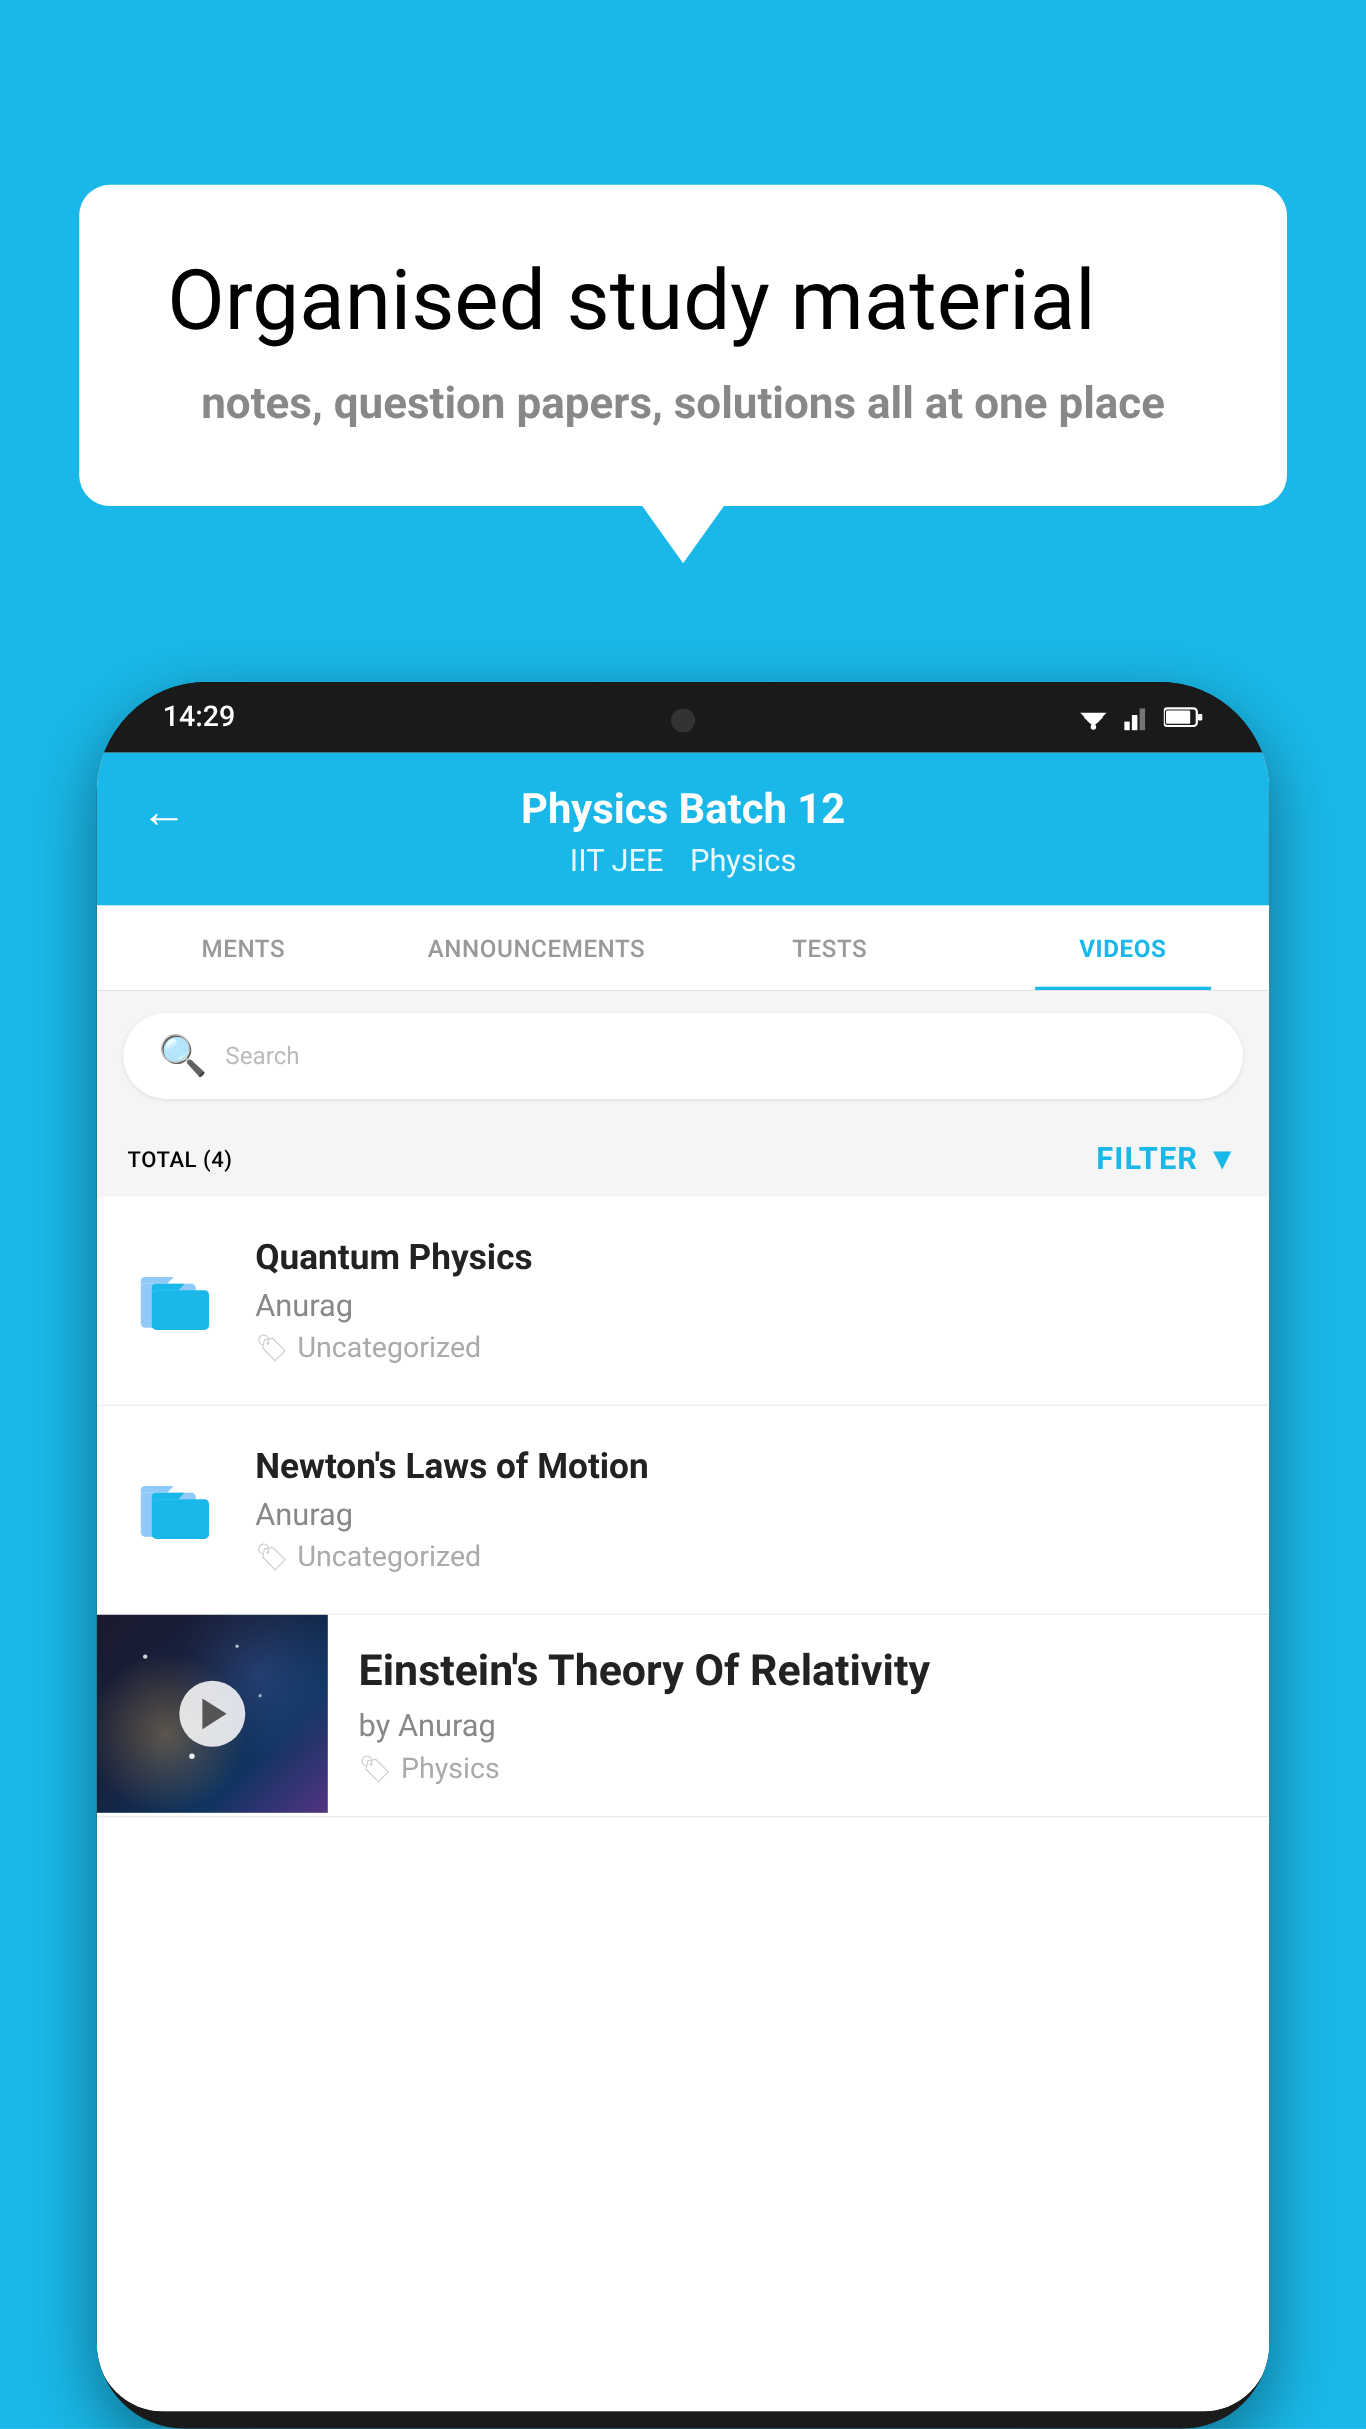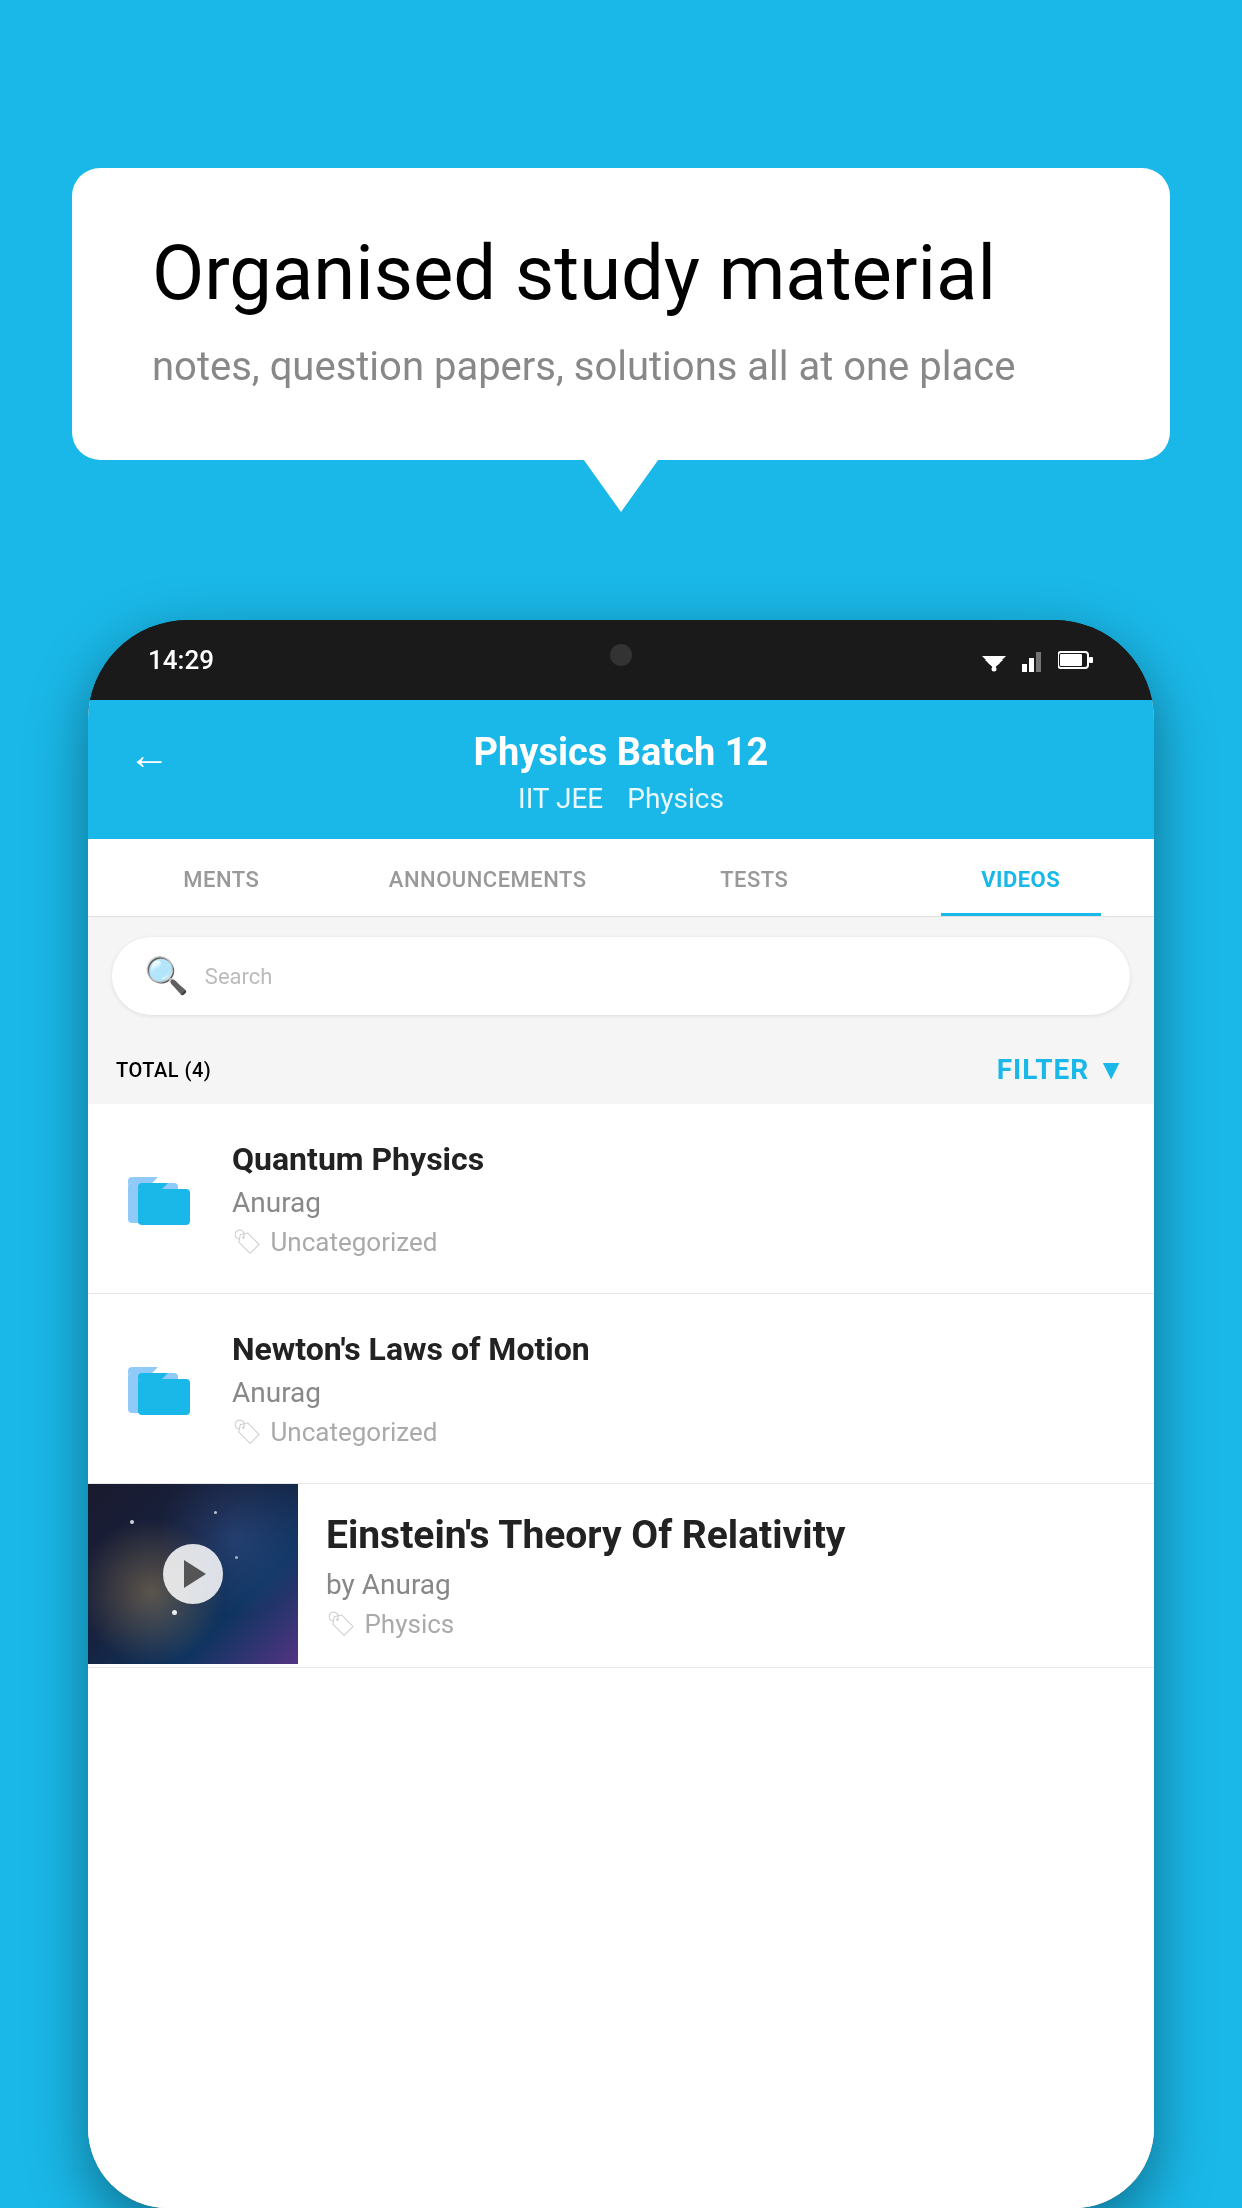--- a/index.html
+++ b/index.html
@@ -45,40 +45,41 @@
       color: #000000;
       font-size: 76px;
       font-weight: 400;
       line-height: 1.2;
       margin-bottom: 24px;
     }
 
     .bubble-subtitle {
       color: #888;
       font-size: 40px;
-      font-weight: 400;
+      font-weight: 700;
+      text-align: center;
     }
 
     
     .phone-frame {
       position: absolute;
       top: 620px;
       left: 88px;
       right: 88px;
       bottom: 0;
       background: #1a1a1a;
       border-radius: 100px 100px 80px 80px;
       overflow: hidden;
       box-shadow: 0 20px 60px rgba(0,0,0,0.4);
     }
 
     
     .phone-top {
       background: #1a1a1a;
-      height: 80px;
+      height: 64px;
       display: flex;
       align-items: center;
       justify-content: space-between;
       padding: 0 60px;
       position: relative;
     }
 
     .phone-notch {
       position: absolute;
       top: 0;

